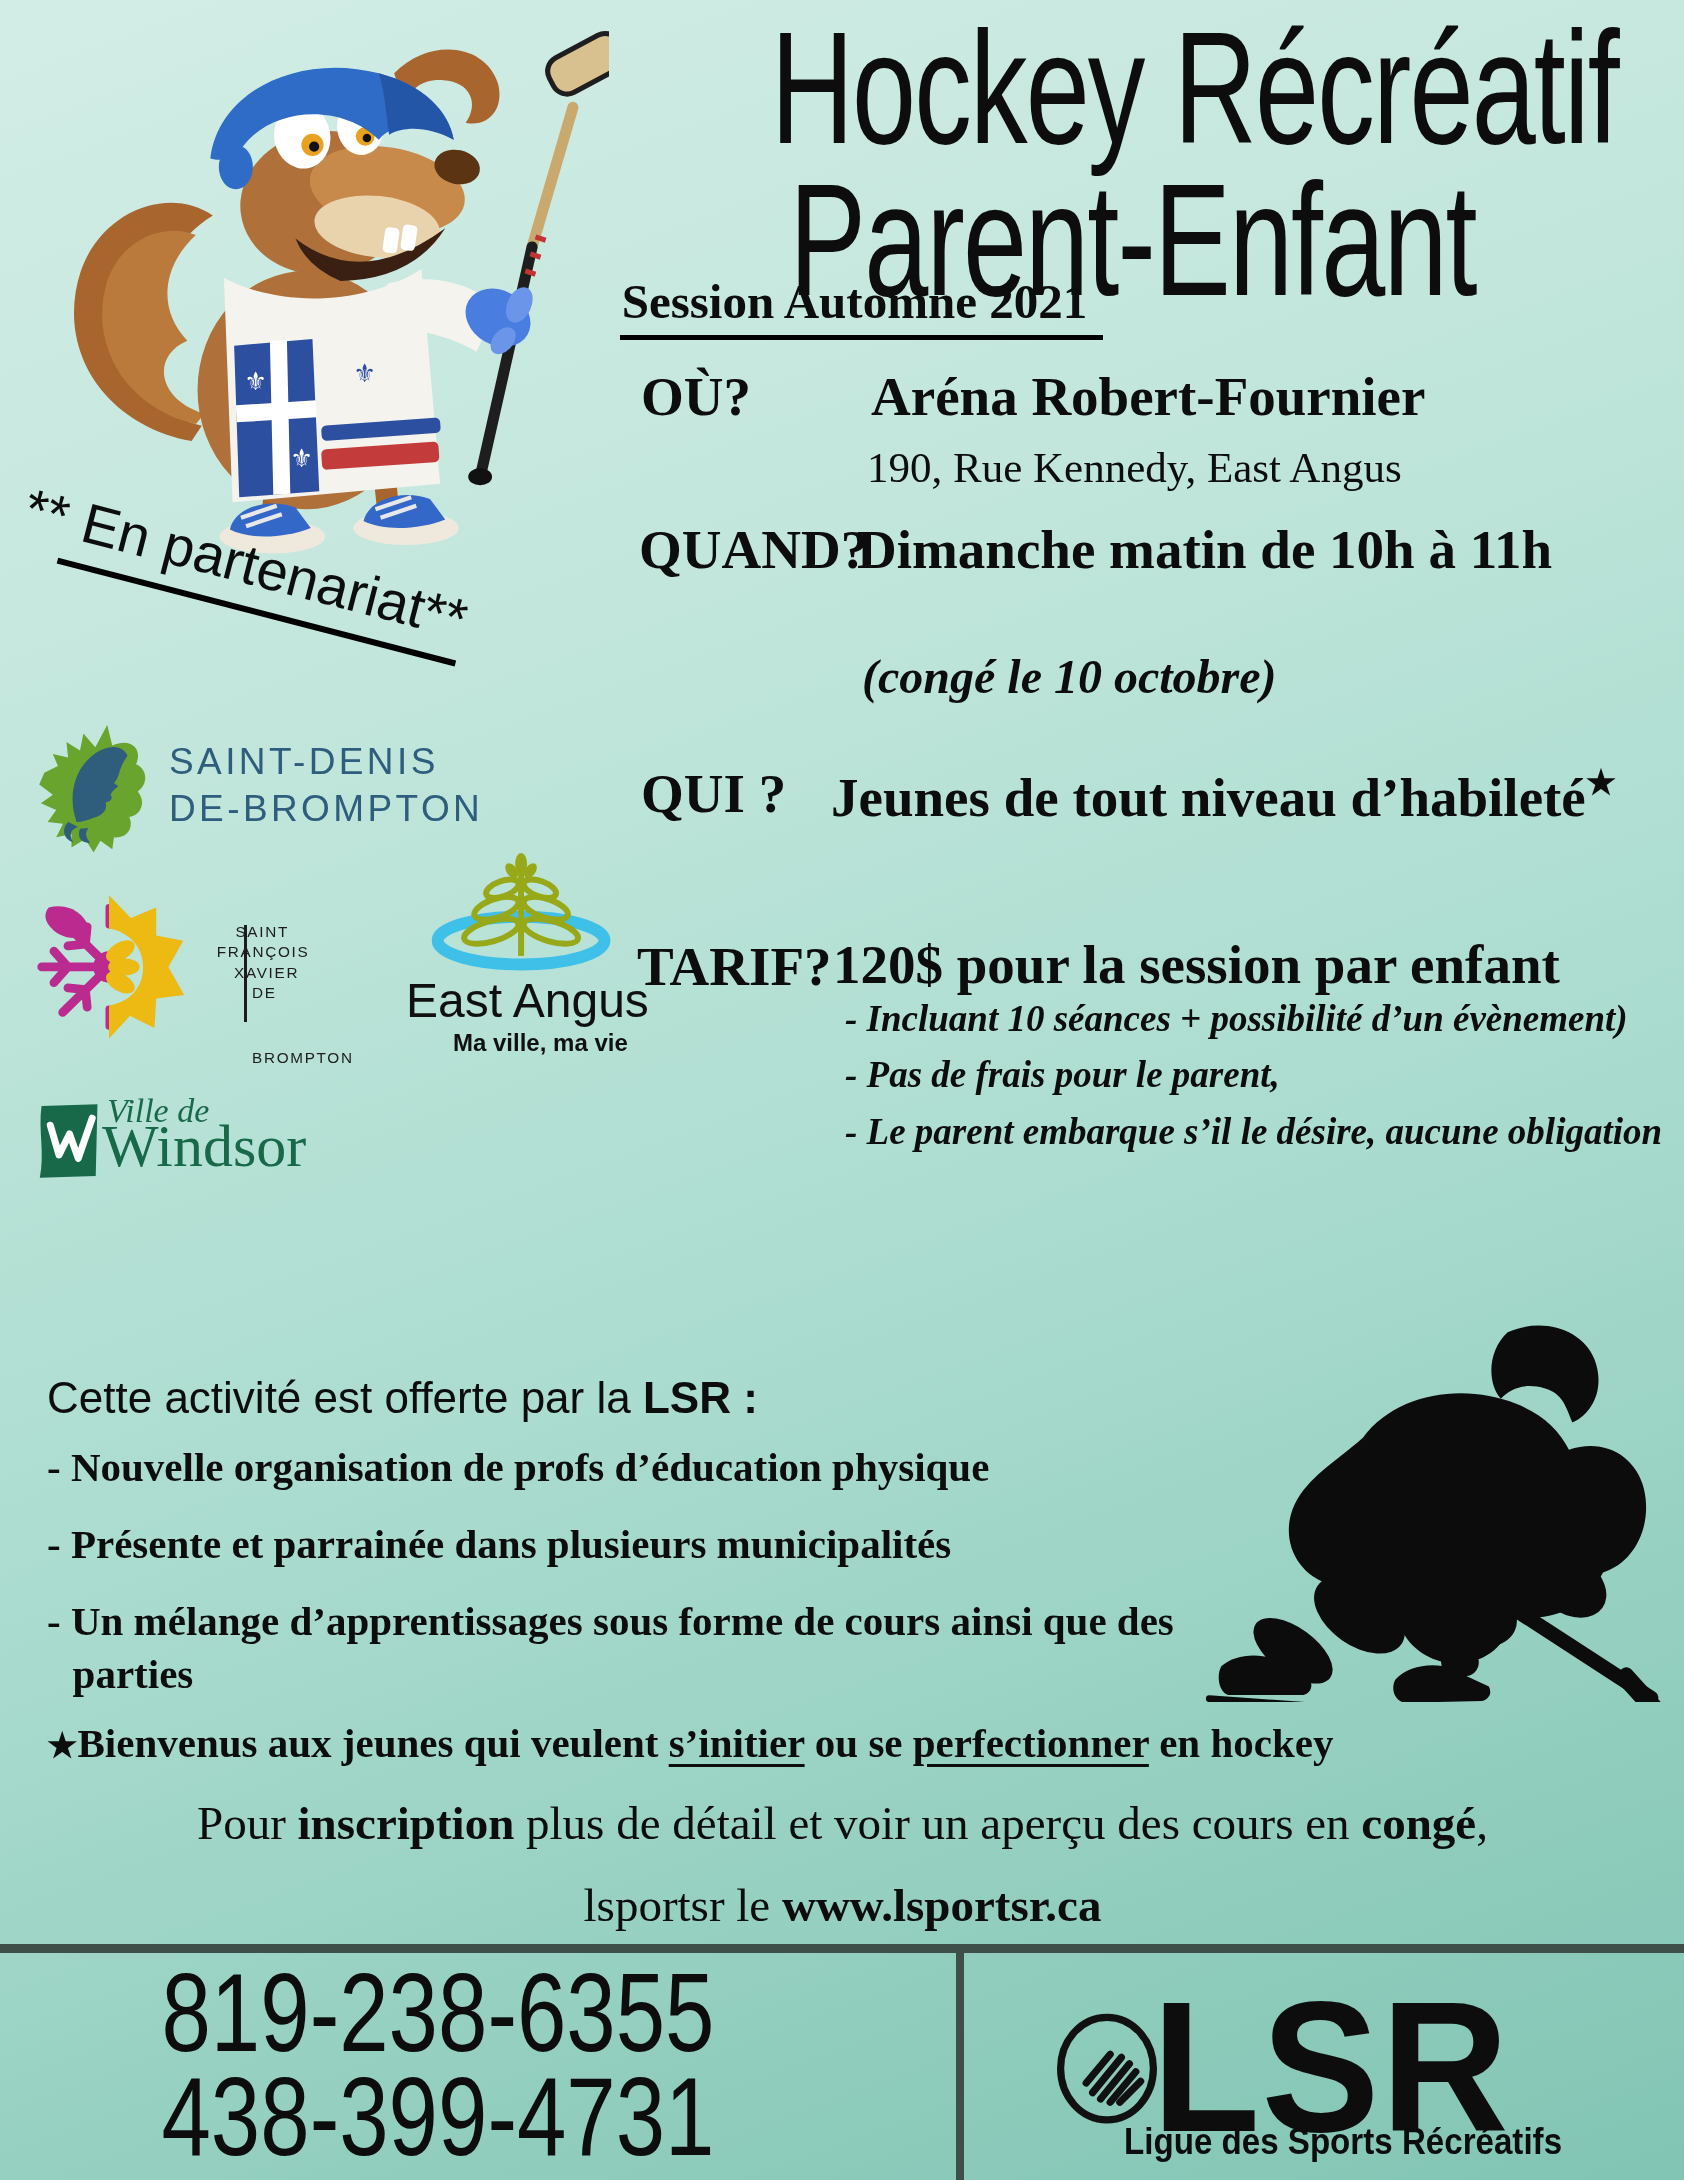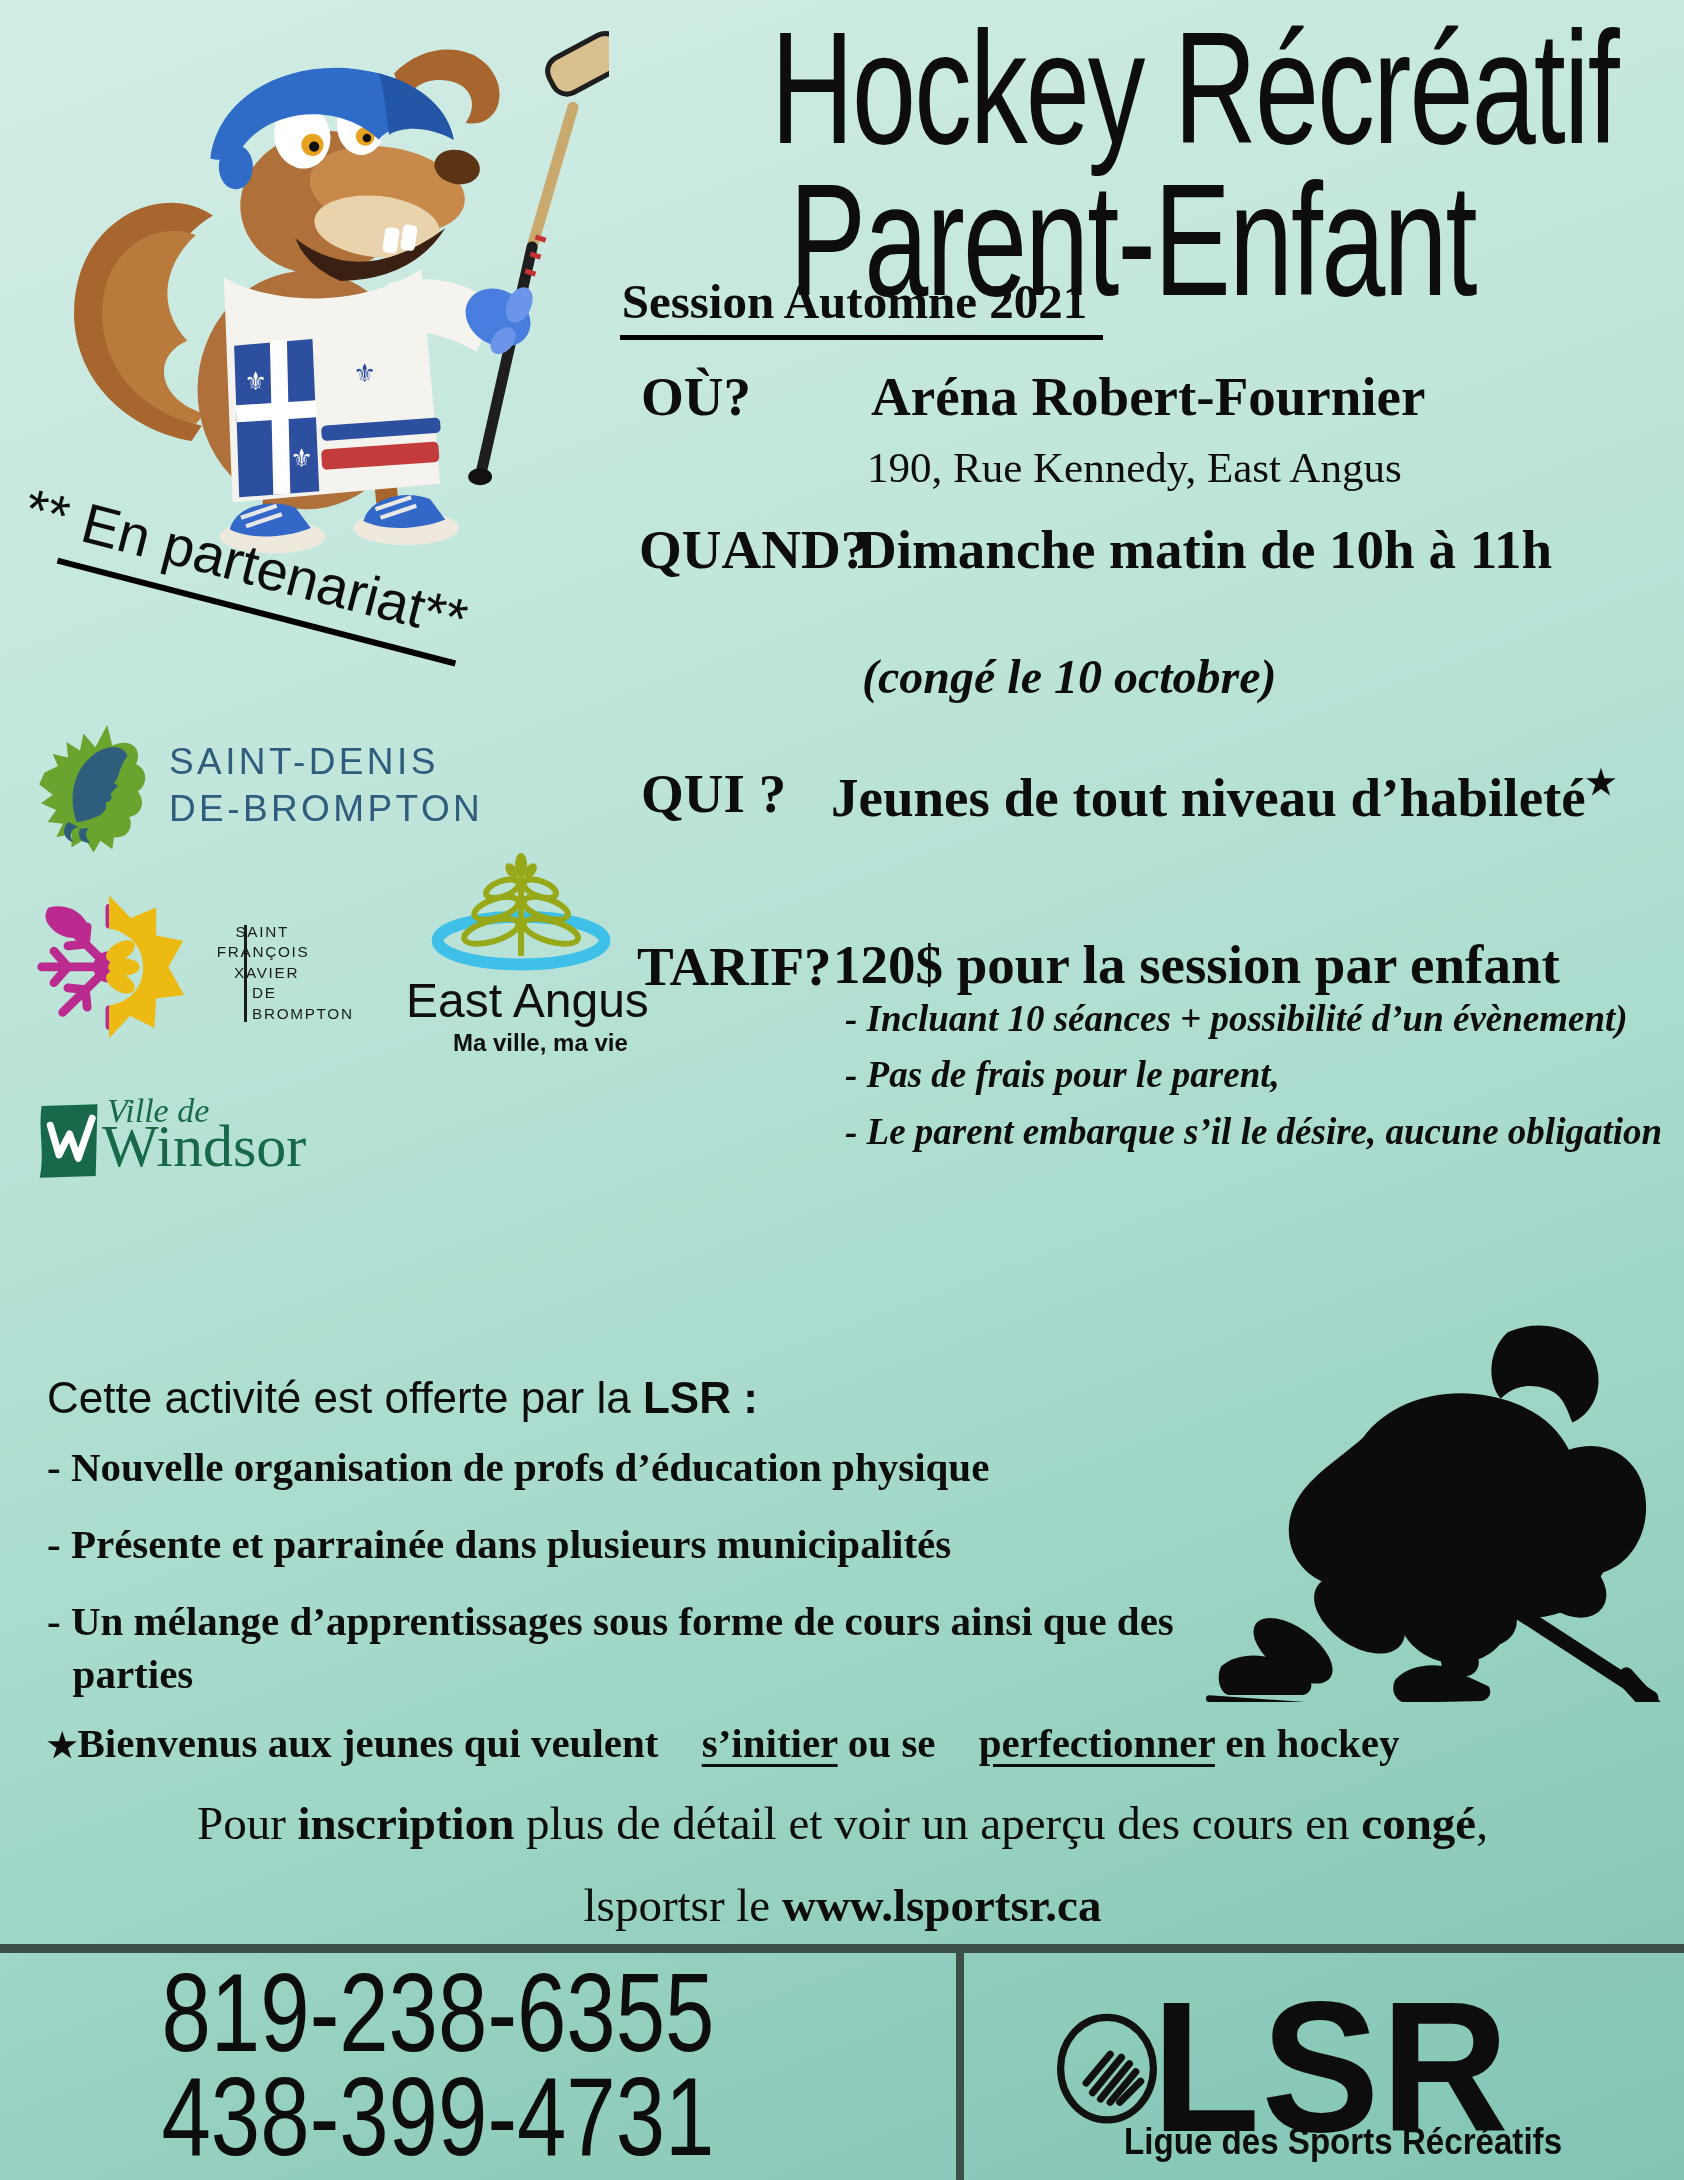--- a/index.html
+++ b/index.html
@@ -32,36 +32,36 @@
     font-family:"Liberation Sans",sans-serif;font-size:56px;white-space:nowrap;}
   .pn-under{border-bottom:6px solid #000;padding-bottom:10.2px;}
   
   .sd-icon{left:29px;top:720px;width:119px;height:136px;}
   .sd-text{left:169px;top:738px;font-family:"Liberation Sans",sans-serif;font-size:37px;line-height:47px;
     letter-spacing:3.4px;color:#2e5d7d;white-space:nowrap;}
   .sfx-icon{left:25.6px;top:890px;width:166px;height:153px;}
   .sfx-text{left:215px;top:922px;font-family:"Liberation Sans",sans-serif;font-size:15.3px;line-height:20.4px;
     letter-spacing:1.7px;color:#1c1c1c;white-space:nowrap;}
   .sfx-text .l0{padding-left:20.4px;} .sfx-text .l1{padding-left:1.7px;} .sfx-text .l2{padding-left:19px;}
-  .sfx-text .l3{padding-left:37px;} .sfx-text .l4{padding-left:37px;}
+  .sfx-text .l3{padding-left:37px;} .sfx-text .l4{padding-left:37px;margin-top:44px;}
   .sfx-bar{left:244px;top:925px;width:2.6px;height:97px;background:#1c1c1c;}
   .ea-logo{left:430px;top:852px;width:183px;height:121px;}
   .ea-name{left:406px;top:973px;font-family:"Liberation Sans",sans-serif;font-size:48px;color:#101010;white-space:nowrap;}
   .ea-tagline{left:453px;top:1029px;font-family:"Liberation Sans",sans-serif;font-size:24px;font-weight:700;color:#101010;white-space:nowrap;}
   .win-icon{left:38px;top:1099px;width:63px;height:83px;}
   .win-prefix{left:107px;top:1092px;font-size:34px;font-style:italic;color:#17694a;white-space:nowrap;}
   .win-name{left:102px;top:1112px;font-size:60px;color:#17694a;white-space:nowrap;}
   
   .offered-intro{left:47px;top:1373px;font-family:"Liberation Sans",sans-serif;font-size:44px;white-space:nowrap;}
   .offered-intro b{font-weight:700;}
   .offered-bullets{left:47px;top:1441px;width:1133px;list-style:none;margin:0;padding:0;}
   .offered-bullets li{font-size:41px;font-weight:700;line-height:53px;margin-bottom:24px;padding-left:25.6px;text-indent:-25.6px;}
   
   .welcome{left:47px;top:1719px;font-size:41px;font-weight:700;white-space:nowrap;}
-  .welcome .u{text-decoration:underline;text-decoration-thickness:3.4px;text-underline-offset:6.8px;margin-left:33px;}
+  .welcome .u{text-decoration:underline;text-decoration-thickness:3.4px;text-underline-offset:6.8px;}
   .cta1{left:0;top:1796px;width:1685px;text-align:center;font-size:47px;}
   .cta2{left:0;top:1878px;width:1685px;text-align:center;font-size:47px;}
   .cta1 b,.cta2 b{font-weight:700;}
   
   .player{left:1184px;top:1310px;width:494px;height:392px;}
   
   .hr{left:0;top:1944px;width:1685px;height:9.4px;background:#3e4f49;}
   .vr{left:956px;top:1944px;width:7.7px;height:237px;background:#3e4f49;}
   .phones{left:0;top:1961px;width:876px;text-align:center;font-family:"Liberation Sans",sans-serif;}
   .phone{display:block;font-size:111px;line-height:104px;transform:scaleX(0.8);transform-origin:50% 50%;white-space:nowrap;}

